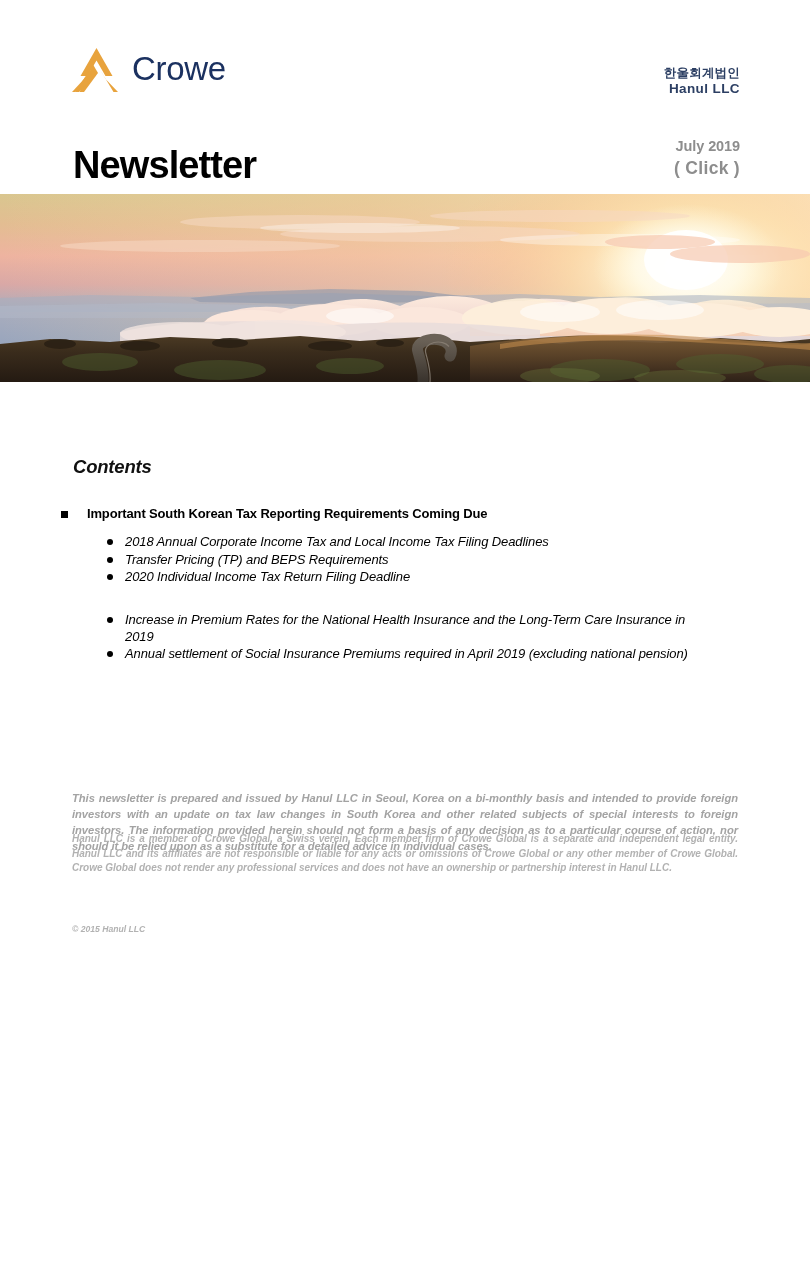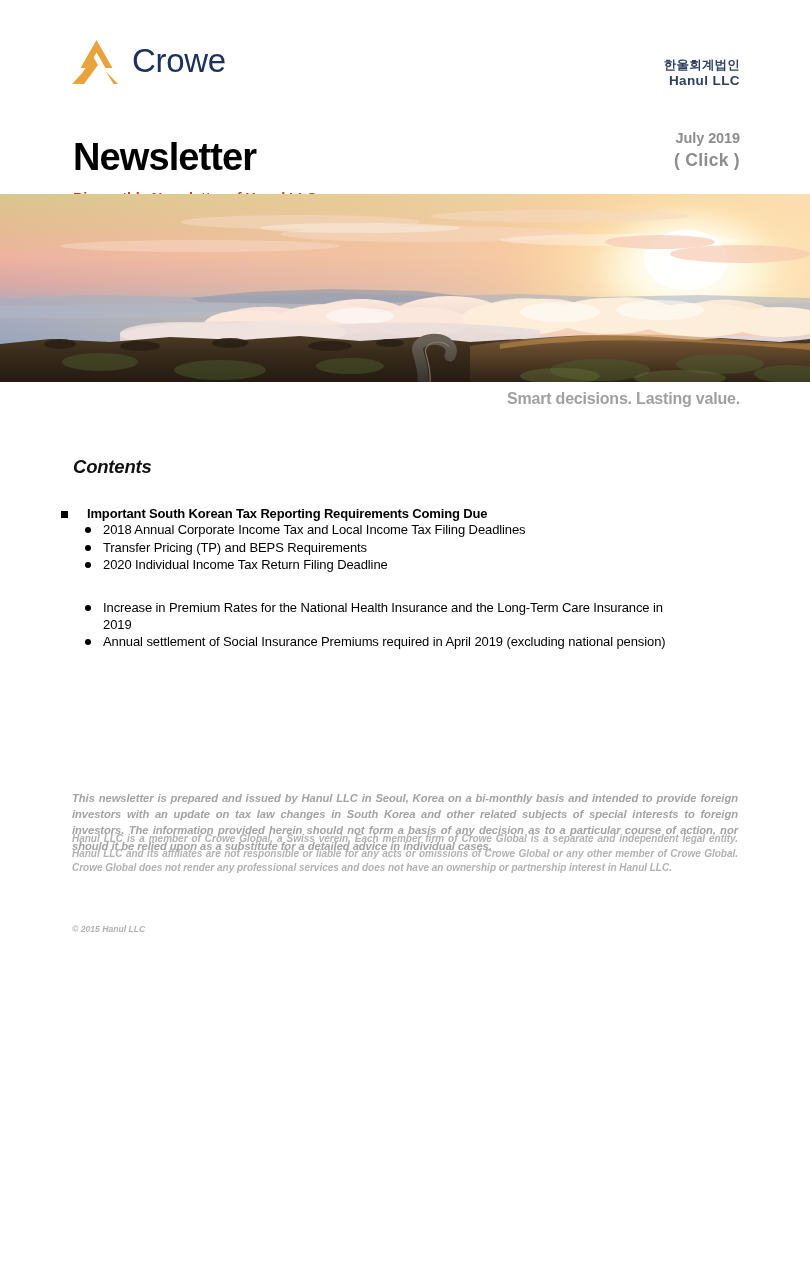--- a/index.html
+++ b/index.html
@@ -16,21 +16,21 @@
     position: relative;
     width: 810px;
     height: 1270px;
     background: #ffffff;
     overflow: hidden;
   }
 
   
   .header {
     position: absolute;
-    left: 0; top: 8px;
+    left: 0; top: 16px;
     width: 810px;
     height: 194px;
     border-radius: 12px;
   }
 
   .crowe-logo {
     position: absolute;
     left: 72px;
     top: 32px;
     display: flex;
@@ -170,22 +170,23 @@
   .topic-title {
     margin-left: 19px;
     font-size: 13px;
     font-weight: 700;
     color: #000000;
     letter-spacing: -0.15px;
     line-height: 1.25;
   }
 
   .subitems {
-    margin-top: 0;
-    padding-left: 85px;
+    margin-top: 12px;
+    padding-left: 107px;
+    font-style: italic;
   }
   .subitem {
     display: flex;
     align-items: flex-start;
     margin-bottom: 1px;
   }
   .dot-bullet {
     width: 6px; height: 6px;
     border-radius: 50%;
     background: #000000;
@@ -420,21 +421,20 @@
         <ellipse cx="720" cy="170" rx="44" ry="10"></ellipse>
         <ellipse cx="790" cy="180" rx="36" ry="9"></ellipse>
       </g>
       <g fill="#6d7d3e" opacity="0.35">
         <ellipse cx="560" cy="182" rx="40" ry="8"></ellipse>
         <ellipse cx="680" cy="184" rx="46" ry="8"></ellipse>
       </g>
     </svg>
   </div>
 
-  <div class="tagline">Smart decisions. Lasting value.</div>
 
   <div class="contents-heading">Contents</div>
 
   <div class="contents-body">
 
     <div class="topic">
       <div class="topic-head">
         <span class="sq-bullet"></span>
         <span class="topic-title">Important South Korean Tax Reporting Requirements Coming Due</span>
       </div>

